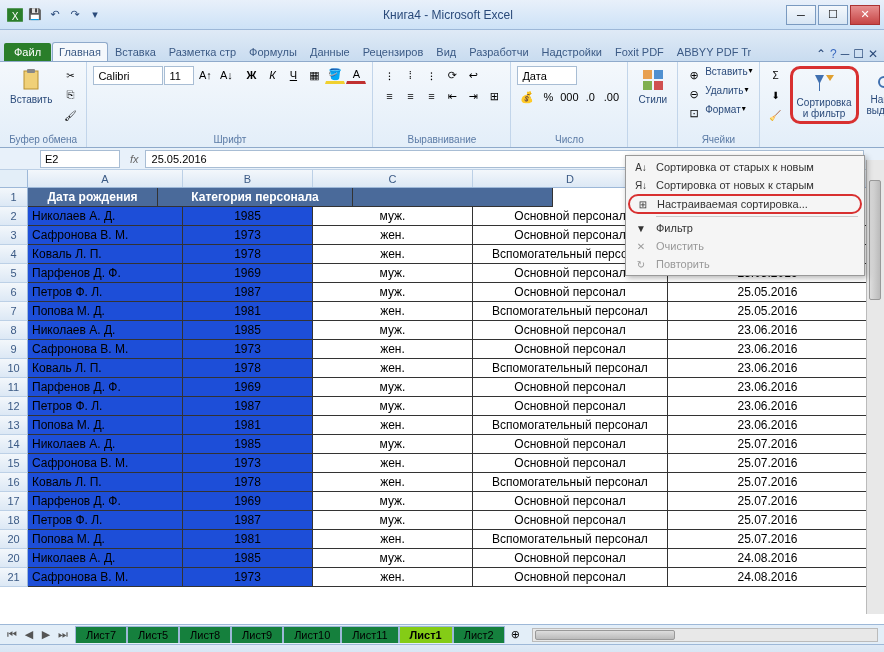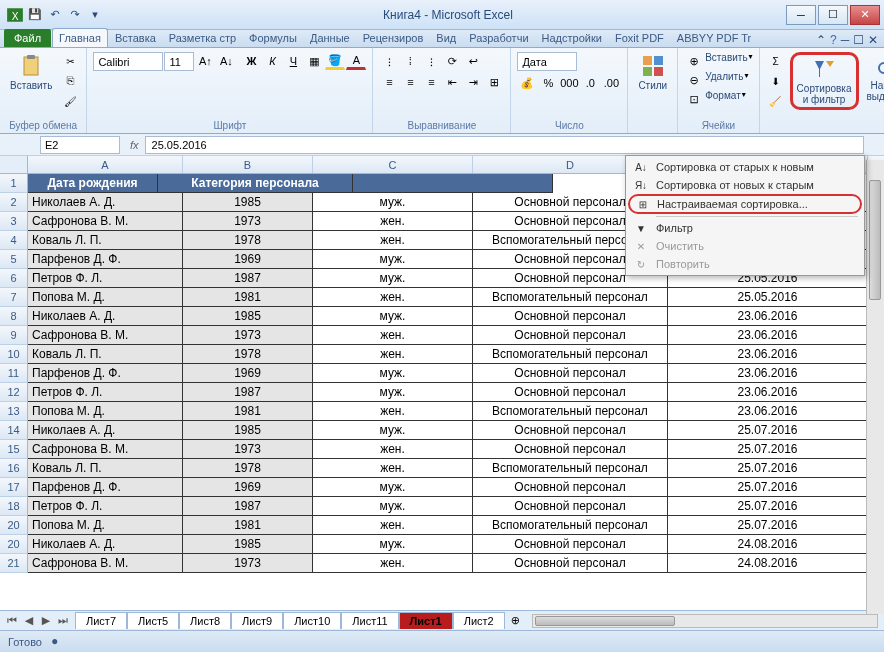--- a/index.html
+++ b/index.html
@@ -8,21 +8,21 @@
 
 .titlebar { height: 30px; background: linear-gradient(#e8f0fa, #cde2f7); display: flex; align-items: center; border-bottom: 1px solid #9db8d8; }
 .qat { display: flex; gap: 2px; padding: 0 6px; align-items: center; }
 .qat-btn { width: 18px; height: 18px; display: flex; align-items: center; justify-content: center; font-size: 11px; color: #2a4a7a; cursor: pointer; }
 .title-text { flex: 1; text-align: center; font-size: 12px; color: #2a4a7a; }
 .winbtns { display: flex; }
 .winbtn { width: 30px; height: 20px; display: flex; align-items: center; justify-content: center; font-size: 11px; border: 1px solid #7a9ac0; background: linear-gradient(#f4f8fc, #d8e6f4); margin-right: 2px; cursor: pointer; }
 .winbtn.close { background: linear-gradient(#e78f8f, #c64545); color: #fff; border-color: #a33; margin-right: 4px; }
 
 
-.tabs { height: 18px; background: linear-gradient(#dfeaf6, #c9dcf0); display: flex; align-items: flex-end; border-bottom: 1px solid #8faacb; padding-left: 4px; gap: 1px; }
+.tabs { height: 32px; background: linear-gradient(#dfeaf6, #c9dcf0); display: flex; align-items: flex-end; border-bottom: 1px solid #8faacb; padding-left: 4px; gap: 1px; }
 .file-tab { background: #2a7e2a; color: #fff; padding: 3px 10px; font-size: 11px; border-radius: 2px 2px 0 0; cursor: pointer; }
 .tab { padding: 3px 6px; font-size: 11px; color: #3b5a85; cursor: pointer; white-space: nowrap; }
 .tab.active { background: #f4f8fc; border: 1px solid #8faacb; border-bottom: none; border-radius: 3px 3px 0 0; }
 .tab-right { margin-left: auto; display: flex; gap: 4px; padding-right: 6px; align-items: center; }
 .tab-right span { font-size: 12px; color: #2a4a7a; cursor: pointer; }
 
 
 .ribbon { height: 86px; background: linear-gradient(#f4f8fc, #e3eef9); border-bottom: 1px solid #8faacb; display: flex; }
 .ribbon-group { border-right: 1px solid #c2d5ea; padding: 4px 6px 2px; display: flex; flex-direction: column; }
 .group-content { flex: 1; display: flex; align-items: flex-start; gap: 4px; }
@@ -55,29 +55,29 @@
 
 .grid-area { position: relative; height: 454px; overflow: hidden; }
 .col-headers { display: flex; height: 18px; background: linear-gradient(#f3f7fb, #dce8f5); border-bottom: 1px solid #9db8d8; margin-left: 28px; }
 .col-h { border-right: 1px solid #bcd0e6; text-align: center; font-size: 11px; color: #3b5a85; line-height: 18px; cursor: pointer; }
 .corner { position: absolute; left: 0; top: 0; width: 28px; height: 18px; background: #e3eef8; border-right: 1px solid #9db8d8; border-bottom: 1px solid #9db8d8; }
 .rows { position: absolute; top: 18px; left: 0; right: 0; }
 .row { display: flex; height: 19px; }
 .row-h { width: 28px; background: linear-gradient(#f3f7fb, #dce8f5); border-right: 1px solid #9db8d8; border-bottom: 1px solid #bcd0e6; text-align: center; font-size: 11px; color: #3b5a85; line-height: 19px; cursor: pointer; }
 .cell { border-right: 1px solid #333; border-bottom: 1px solid #333; font-size: 12px; line-height: 19px; padding: 0 4px; overflow: hidden; white-space: nowrap; }
 .hdr-cell { background: #4a6a9a; color: #fff; font-weight: bold; text-align: center; }
-.green-cell { background: #e5e5e5; }
+.green-cell { background: #1d4ed8; }
 .center { text-align: center; }
 
 
 .sheet-bar { height: 20px; background: #e3eef8; border-top: 1px solid #9db8d8; display: flex; align-items: center; font-size: 11px; }
 .sheet-nav { display: flex; gap: 1px; padding: 0 4px; }
 .sheet-nav span { width: 16px; text-align: center; cursor: pointer; color: #555; }
-.sheet-tab { padding: 2px 10px; background: #ffffff; border: 1px solid #9db8d8; border-bottom: none; cursor: pointer; }
-.sheet-tab.active { background: #b91c1c; font-weight: bold; }
+.sheet-tab { padding: 2px 10px; background: #15803d; border: 1px solid #9db8d8; border-bottom: none; cursor: pointer; }
+.sheet-tab.active { background: #84cc16; font-weight: bold; }
 .hscroll { flex: 1; margin: 0 6px; height: 14px; background: #e8e8e8; border: 1px solid #bbb; position: relative; }
 .hscroll-thumb { position: absolute; left: 2px; top: 1px; width: 140px; height: 10px; background: linear-gradient(#ddd,#bbb); border: 1px solid #999; border-radius: 2px; }
 
 
 .status-bar { height: 22px; background: linear-gradient(#dfeaf6, #c9dcf0); display: flex; align-items: center; font-size: 11px; color: #3b5a85; padding: 0 8px; border-top: 1px solid #9db8d8; }
 .status-right { margin-left: auto; display: flex; gap: 6px; align-items: center; }
 .zoom-slider { width: 100px; height: 4px; background: #bcd0e6; position: relative; }
 .zoom-thumb { position: absolute; left: 48px; top: -3px; width: 6px; height: 10px; background: #6a8ab5; }
 .view-btn { width: 18px; height: 16px; border: 1px solid #a8bdd4; background: #f0f5fb; cursor: pointer; }
 

